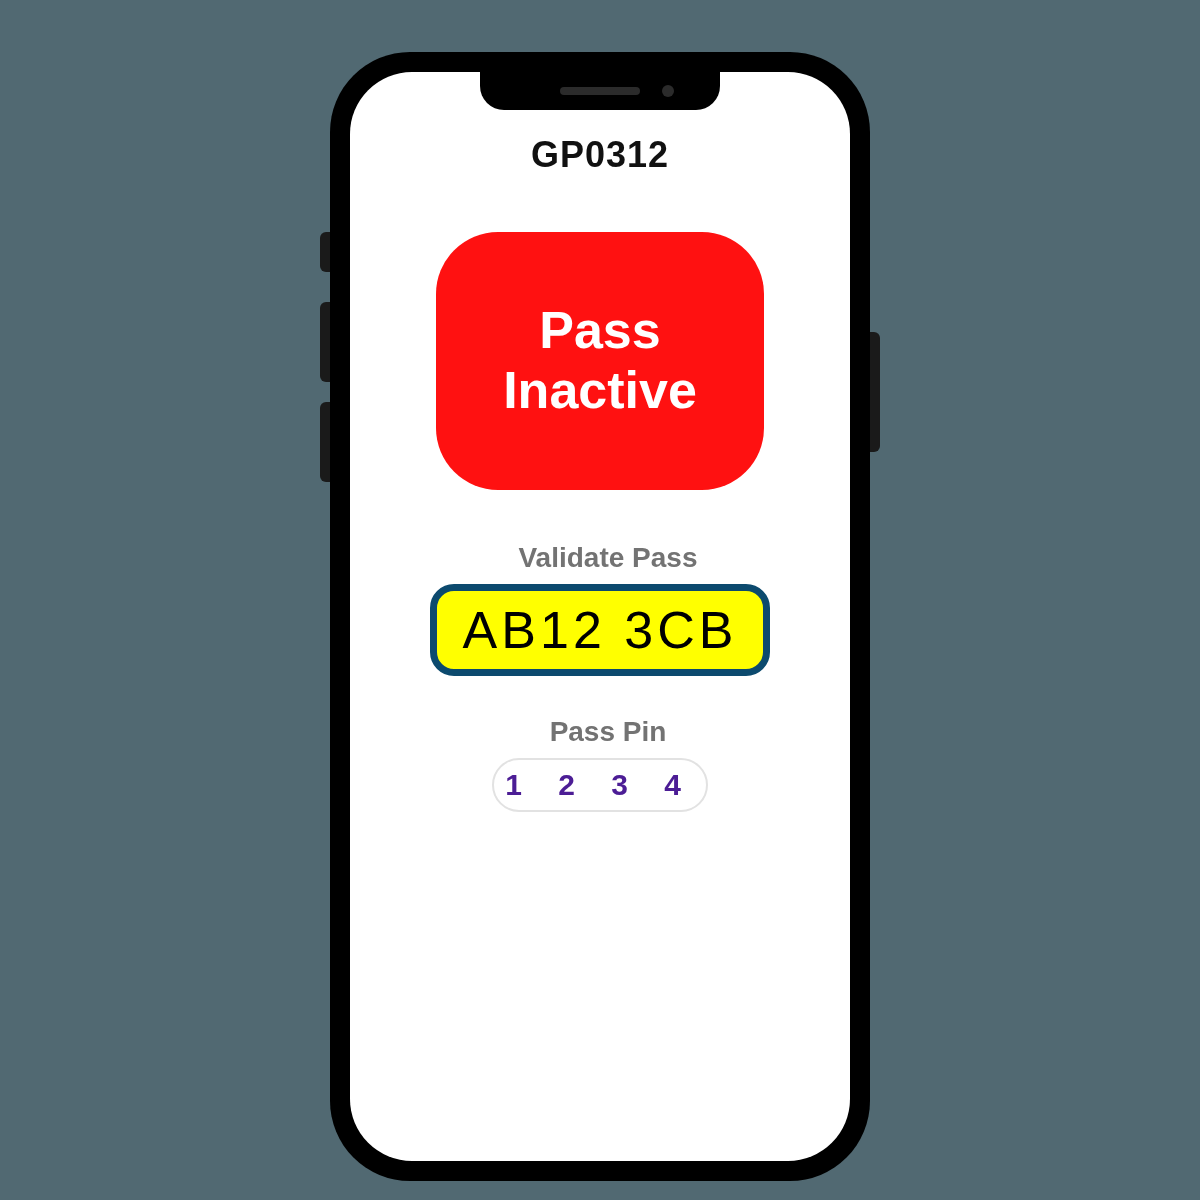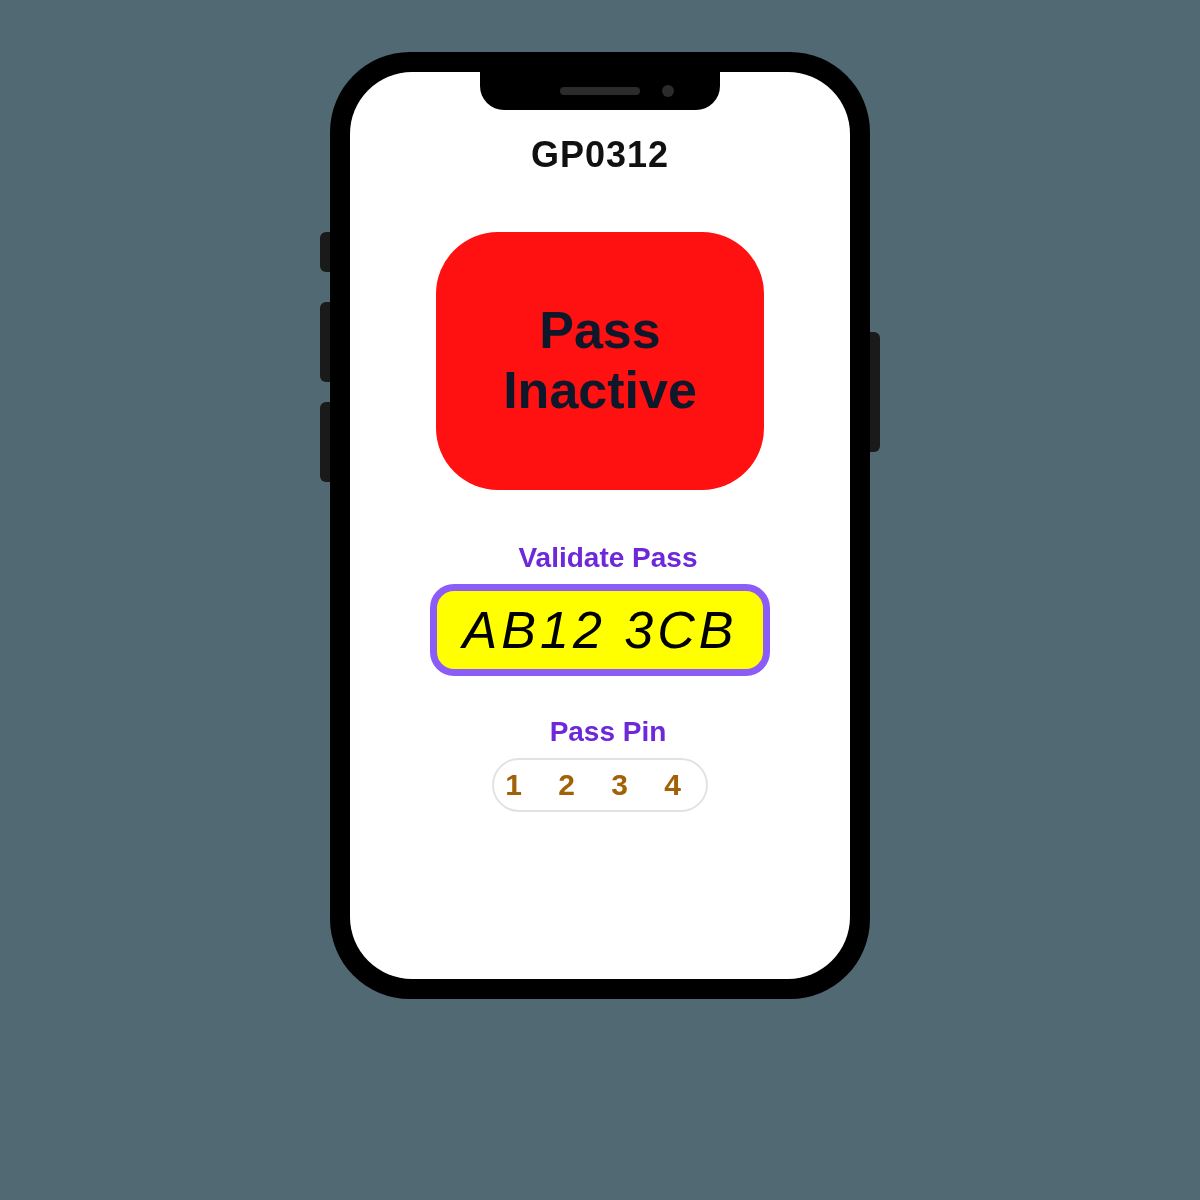--- a/index.html
+++ b/index.html
@@ -12,21 +12,21 @@
     overflow: hidden;
   }
 
   
   .phone {
     position: absolute;
     left: 50%;
     top: 52px;
     transform: translateX(-50%);
     width: 540px;
-    height: 947px;
+    height: 1129px;
     background: #000;
     border-radius: 80px;
     box-sizing: border-box;
   }
   
   .sidebtn-l1, .sidebtn-l2, .sidebtn-l3, .sidebtn-r1 {
     position: absolute;
     background: #1a1a1a;
   }
   .sidebtn-l1 { left: -10px; top: 180px; width: 10px; height: 40px; border-radius: 6px 0 0 6px; }
@@ -91,67 +91,66 @@
     width: 328px;
     height: 258px;
     background: #ff1111;
     border-radius: 62px;
     display: flex;
     align-items: center;
     justify-content: center;
     text-align: center;
   }
   .status-card span {
-    color: #0f172a;
+    color: #ffffff;
     font-size: 52px;
     font-weight: 900;
     line-height: 1.15;
     white-space: pre-line;
   }
 
   .label {
     font-size: 28px;
     font-weight: 700;
-    color: #6d28d9;
+    color: #737373;
     margin-left: 16px;
   }
   .label.validate { margin-top: 52px; }
   .label.pin { margin-top: 40px; }
 
   .plate {
     margin-top: 10px;
     width: 340px;
     height: 92px;
     background: #ffff00;
-    border: 7px solid #8b5cf6;
+    border: 7px solid #0c4a6e;
     border-radius: 24px;
     display: flex;
     align-items: center;
     justify-content: center;
     font-family: Impact, "Arial Black", sans-serif;
     font-size: 52px;
     letter-spacing: 4px;
     color: #000;
     box-sizing: border-box;
-    font-style: italic;
   }
 
   .pin-field {
     margin-top: 10px;
     width: 216px;
     height: 54px;
     border: 2px solid #e2e2e2;
     border-radius: 30px;
     display: flex;
     align-items: center;
     justify-content: center;
     font-size: 30px;
     font-weight: 900;
     letter-spacing: 14px;
-    color: #a16207;
+    color: #4c1d95;
     box-sizing: border-box;
   }
 
   .activate-btn {
     margin-top: 86px;
     width: 420px;
     height: 74px;
     background: #18c228;
     border-radius: 40px;
     display: flex;

